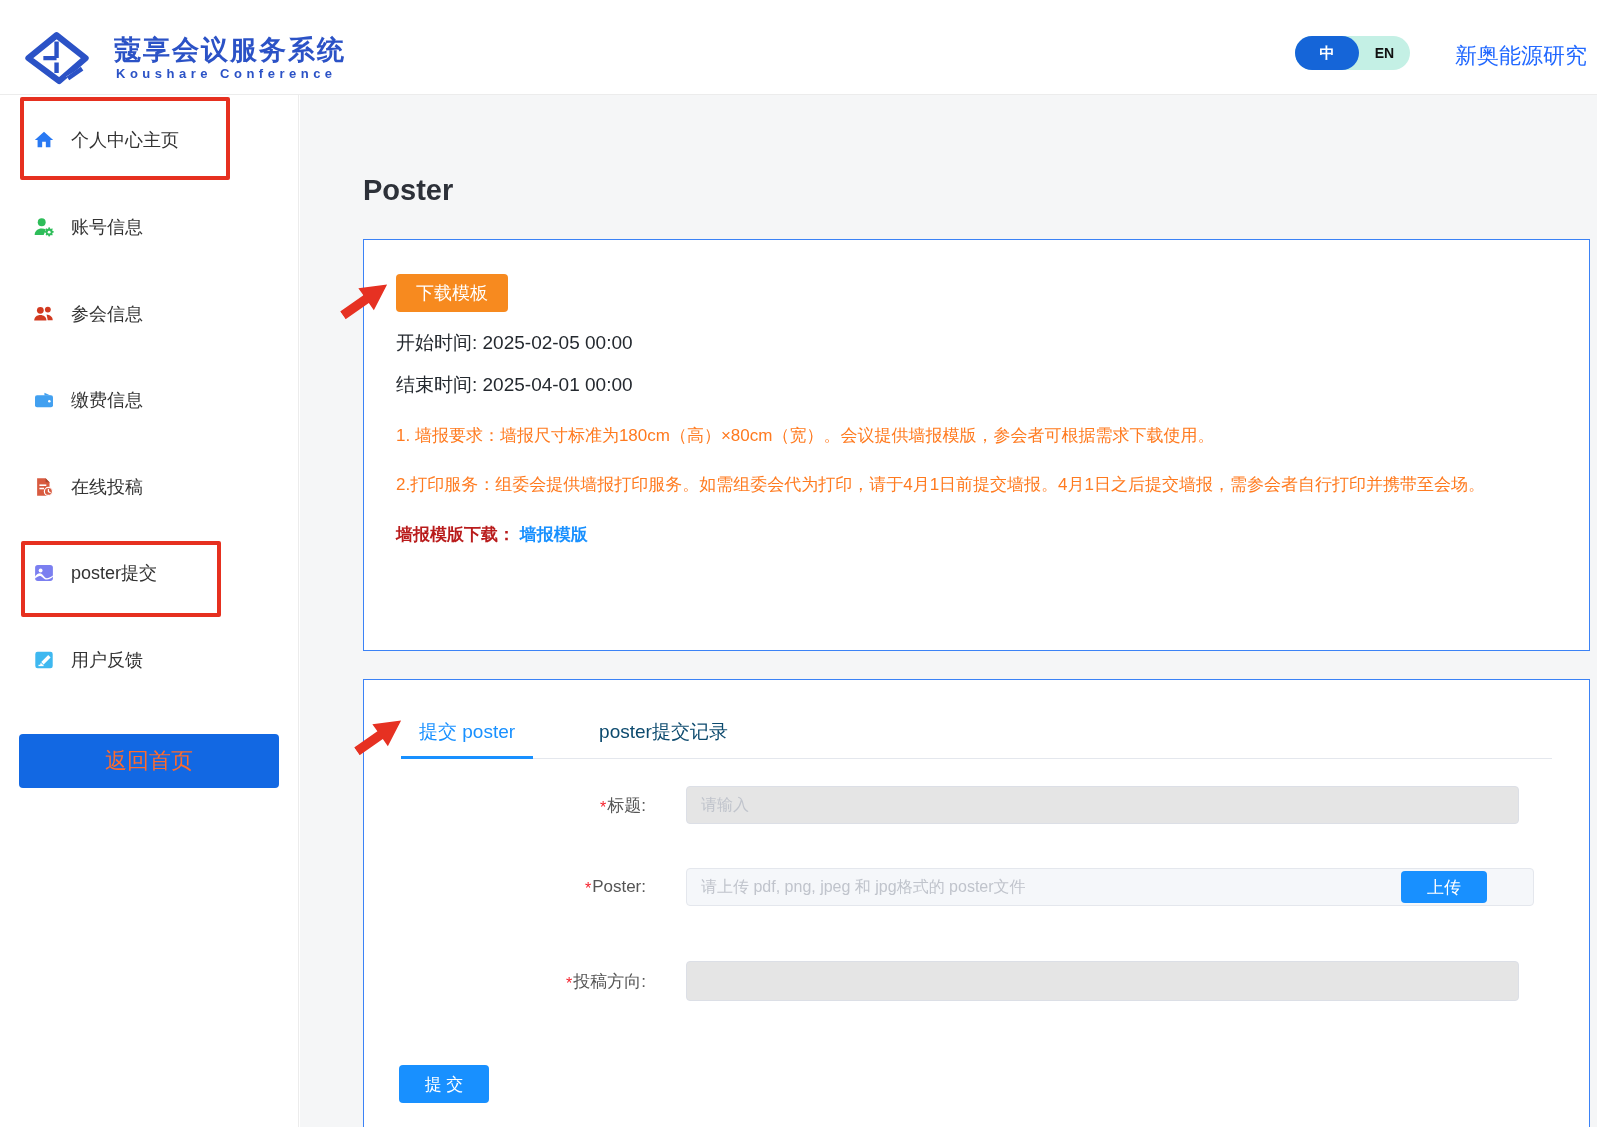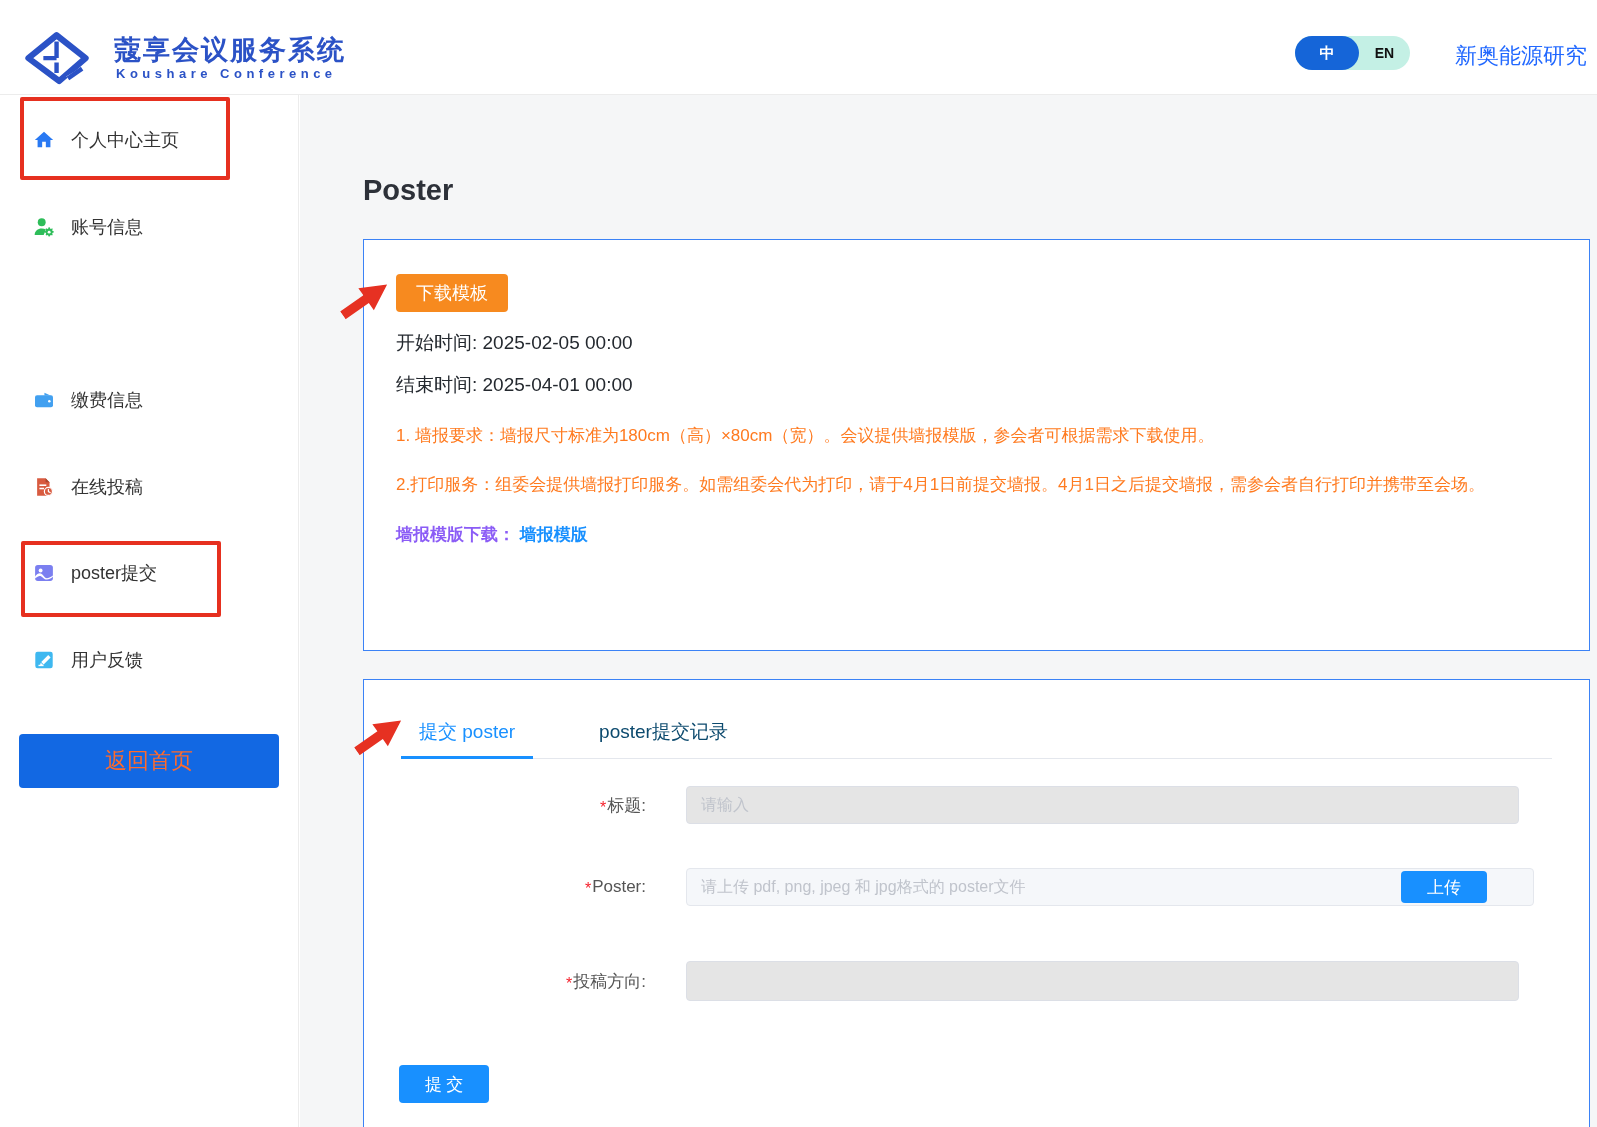--- a/index.html
+++ b/index.html
@@ -47,21 +47,21 @@
   .card2 { top:584px; height:520px; }
 
   .btn-orange { display:inline-block; width:112px; height:38px; background:#f78a1f;
     border:none; border-radius:4px; color:#fff; font-size:18px; font-family:inherit;
     cursor:pointer; }
   .time-line { margin-top:18px; font-size:19px; color:#24292f; line-height:25px; }
   .time-line + .time-line { margin-top:17px; }
   .note { margin-top:29px; font-size:17px; color:#ff7a1f; line-height:20px; white-space:nowrap; }
   .note:first-of-type { margin-top:31px; }
   .tpl-line { margin-top:28px; font-size:17px; font-weight:700; }
-  .tpl-label { color:#8b5cf6; }
+  .tpl-label { color:#b91c1c; }
   .tpl-link { color:#1890ff; cursor:pointer; }
 
   
   .tab-bar { position:relative; height:79px; margin:0 37px; border-bottom:1px solid #e4e7ed;
     display:flex; align-items:flex-end; }
   .tab { position:relative; padding:0 18px; height:52px; display:flex; align-items:center;
     font-size:19px; color:#0c4a6e; cursor:pointer; }
   .tab.active { color:#1890ff; }
   .tab.active::after { content:""; position:absolute; left:0; right:0; bottom:-1px;
     height:3px; background:#1890ff; }
@@ -77,21 +77,21 @@
   .text-input { margin-left:8px; width:833px; height:38px; border:1px solid #dcdfe6;
     border-radius:4px; font-size:16px; font-family:inherit; padding:0 14px; color:#333;
     outline:none; background:#e5e5e5; }
   .text-input::placeholder { color:#c0c4cc; }
   .input-disabled { width:848px; background:#f5f7fa; border-color:#e4e7ed; }
   .row-direction .text-input { height:40px; }
   .btn-upload { position:absolute; left:1037px; width:86px; height:32px; background:#1890ff;
     border:none; border-radius:4px; color:#fff; font-size:17px; font-family:inherit; cursor:pointer; }
   .btn-submit { position:absolute; left:35px; top:385px; width:90px; height:38px;
     background:#1890ff; border:none; border-radius:4px; color:#fff; font-size:17px;
-    font-family:Liberation Serif, serif; cursor:pointer; }
+    font-family:Liberation Sans, sans-serif; cursor:pointer; }
 
   
   .anno-box { position:absolute; border:4px solid #e6301f; border-radius:2px;
     background:transparent; z-index:9; pointer-events:none; }
   .anno-box1 { left:20px; top:73px; width:210px; height:83px; }
   .anno-box2 { left:21px; top:517px; width:200px; height:76px; }
   .anno-arrow { position:absolute; z-index:9; pointer-events:none; }
   .anno-arrow svg { display:block; }
   .arrow1 { left:338px; top:262px; transform:rotate(-35deg); }
   .arrow2 { left:352px; top:698px; transform:rotate(-35deg); }
@@ -133,20 +133,31 @@
         <g fill="#2ebd59">
           <circle cx="9.5" cy="6.8" r="4.3"></circle>
           <path d="M1.8 20.6c0-4.5 3.5-7.1 7.7-7.1 1.7 0 3.3.4 4.6 1.2l-2.4 5.9z"></path>
           <path d="M17.3 13.4l.4-1.6h1.6l.4 1.6 1.5.6 1.3-.9 1.1 1.1-.9 1.3.6 1.5 1.6.4v1.6l-1.6.4-.6 1.5.9 1.3-1.1 1.1-1.3-.9-1.5.6-.4 1.6h-1.6l-.4-1.6-1.5-.6-1.3.9-1.1-1.1.9-1.3-.6-1.5-1.6-.4v-1.6l1.6-.4.6-1.5-.9-1.3 1.1-1.1 1.3.9z" transform="translate(3.2 3.2) scale(0.78)"></path>
         </g>
         <circle cx="17.6" cy="17.6" r="1.6" fill="#fff"></circle>
       </svg>
       <span class="side-label">账号信息</span>
     </div>
 
+    <div class="side-item" style="top:201px">
+      <svg width="22" height="22" viewBox="0 0 24 24">
+        <g fill="#d23a20">
+          <circle cx="16.2" cy="7.2" r="3.2"></circle>
+          <path d="M14.8 12.6c3.6.3 6.7 2.4 6.7 6.1h-5.4z"></path>
+          <circle cx="8" cy="8" r="3.7"></circle>
+          <path d="M1.3 19.2c0-3.9 3-6.2 6.7-6.2s6.7 2.3 6.7 6.2z"></path>
+        </g>
+      </svg>
+      <span class="side-label">参会信息</span>
+    </div>
 
     <div class="side-item" style="top:287px">
       <svg width="22" height="22" viewBox="0 0 24 24">
         <g fill="#42a0f0">
           <path d="M12.5 4 L19 7.2 L12.5 7.2 Z"></path>
           <rect x="2.2" y="6.8" width="19.6" height="13" rx="2.2"></rect>
         </g>
         <circle cx="17.8" cy="13.3" r="1.4" fill="#fff"></circle>
       </svg>
       <span class="side-label">缴费信息</span>

